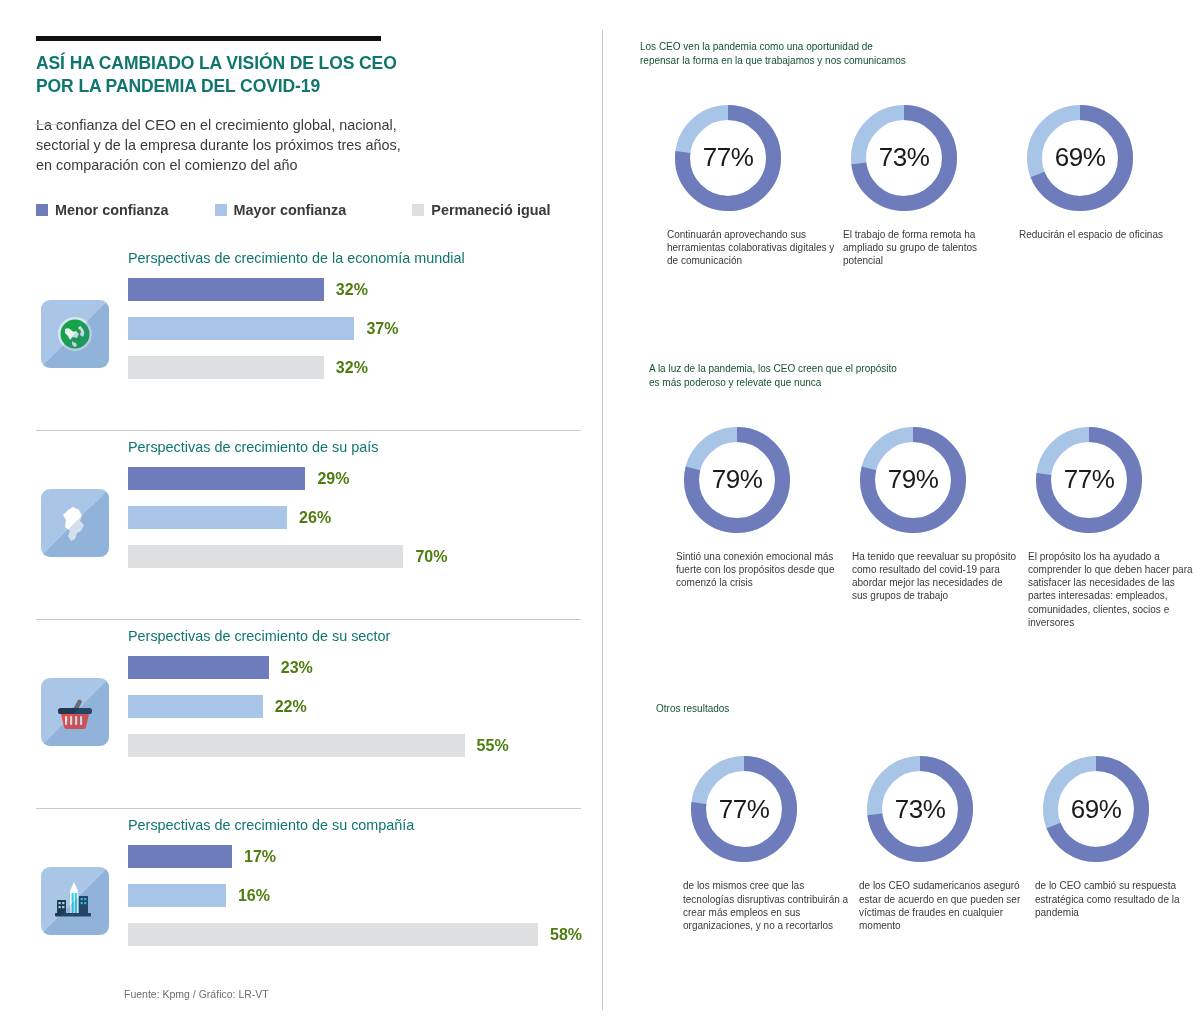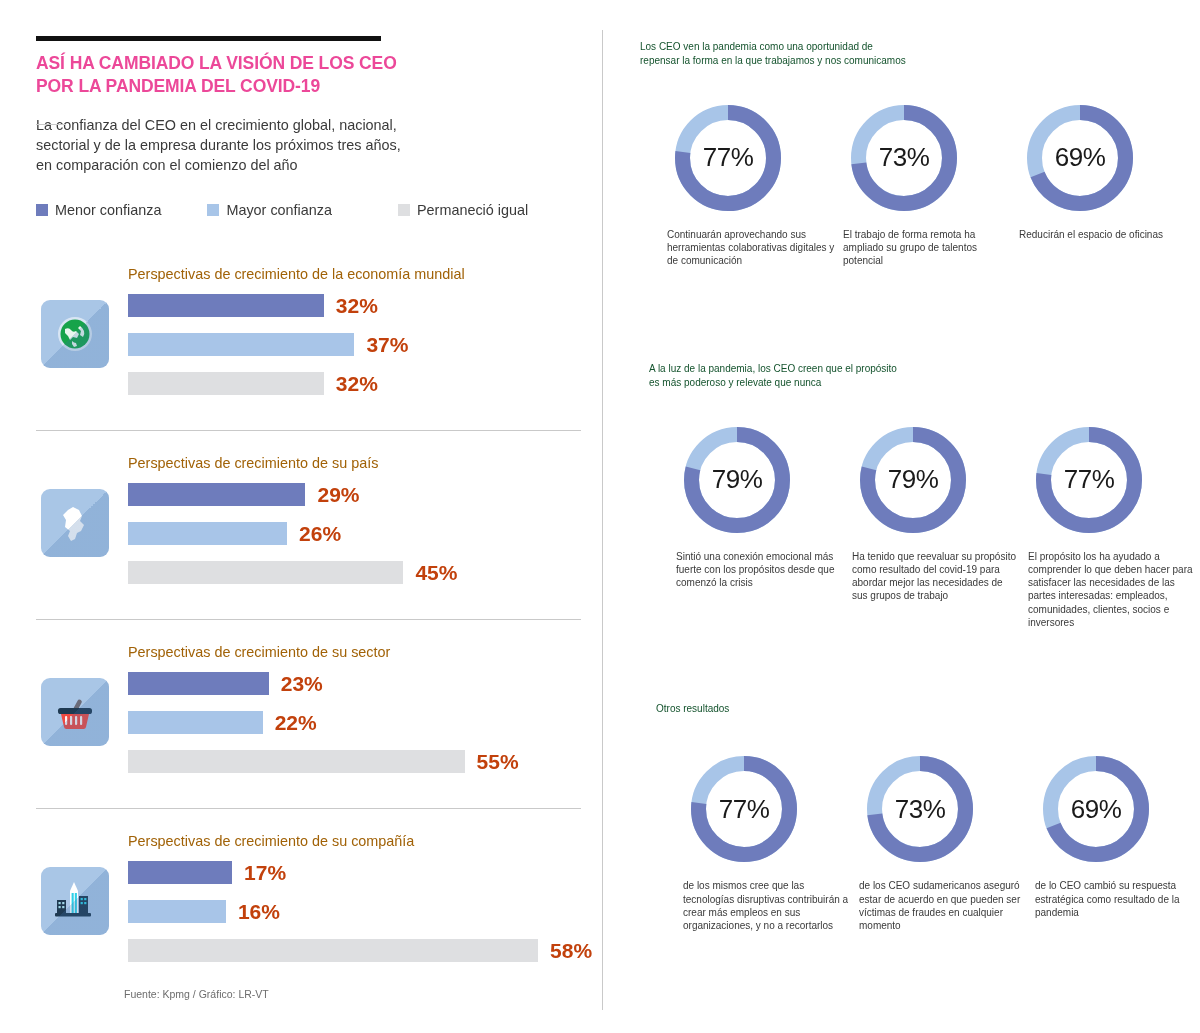--- a/index.html
+++ b/index.html
@@ -39,21 +39,21 @@
     width: 345px;
     height: 5px;
     background: #111111;
     margin-bottom: 11px;
   }
   .main-title {
     font-size: 17.5px;
     font-weight: bold;
     line-height: 1.33;
     letter-spacing: -0.1px;
-    color: #ec4899;
+    color: #0f766e;
   }
   .subtitle {
     margin-top: 16px;
     font-size: 14.4px;
     line-height: 1.42;
     color: #3a3a3a;
   }
   .hairline-left {
     position: absolute;
     left: 0px;
@@ -67,20 +67,21 @@
   .legend {
     margin-top: 26px;
     display: flex;
     align-items: center;
   }
   .legend-item {
     display: flex;
     align-items: center;
     font-size: 14.4px;
     color: #3a3a3a;
+    font-weight: bold;
   }
   .legend-item .sw {
     width: 12px;
     height: 12px;
     margin-right: 7px;
     flex: 0 0 auto;
   }
   .lg-1 { margin-right: 46px; }
   .lg-2 { margin-right: 66px; }
 
@@ -116,38 +117,38 @@
   .grp-icon svg { position: absolute; left: 12px; top: 12px; }
 
   .grp-body {
     position: absolute;
     left: 92px;
     top: 0;
     right: 0;
   }
   .grp-label {
     font-size: 14.4px;
-    color: #a16207;
-    margin-top: 24px;
+    color: #0f766e;
+    margin-top: 8px;
     margin-bottom: 12px;
   }
   .bar-row {
     display: flex;
     align-items: center;
     height: 23px;
     margin-bottom: 16px;
   }
   .bar {
     height: 23px;
     flex: 0 0 auto;
   }
   .bar-val {
-    font-size: 21px;
+    font-size: 16px;
     font-weight: bold;
-    color: #c2410c;
+    color: #4d7c0f;
     margin-left: 12px;
     white-space: nowrap;
   }
 
   .source {
     position: absolute;
     left: 124px;
     top: 988px;
     font-size: 10.5px;
     color: #6d6d6d;
@@ -283,21 +284,21 @@
           <div class="bar-row">
             <div class="bar" style="width: 177.48px; background: rgb(110, 124, 188);"></div>
             <div class="bar-val">29%</div>
           </div>
           <div class="bar-row">
             <div class="bar" style="width: 159.12px; background: rgb(168, 197, 232);"></div>
             <div class="bar-val">26%</div>
           </div>
           <div class="bar-row">
             <div class="bar" style="width: 275.4px; background: rgb(222, 223, 225);"></div>
-            <div class="bar-val">45%</div>
+            <div class="bar-val">70%</div>
           </div>
         </div>
         <div class="sep"></div>
       </div>
       <div class="bar-group">
         <div class="grp-icon">
           <svg width="44" height="44" viewBox="0 0 44 44">
       <rect x="22" y="9" width="4.5" height="15" rx="2" fill="#6b6b78" transform="rotate(28 24 16)"></rect>
       <rect x="5" y="18" width="34" height="6" rx="2.6" fill="#1f3a52"></rect>
       <path d="M8 24 h28 l-3 13 a2.5 2.5 0 0 1 -2.5 2 h-17 a2.5 2.5 0 0 1 -2.5 -2 z" fill="#ef4a42"></path>

